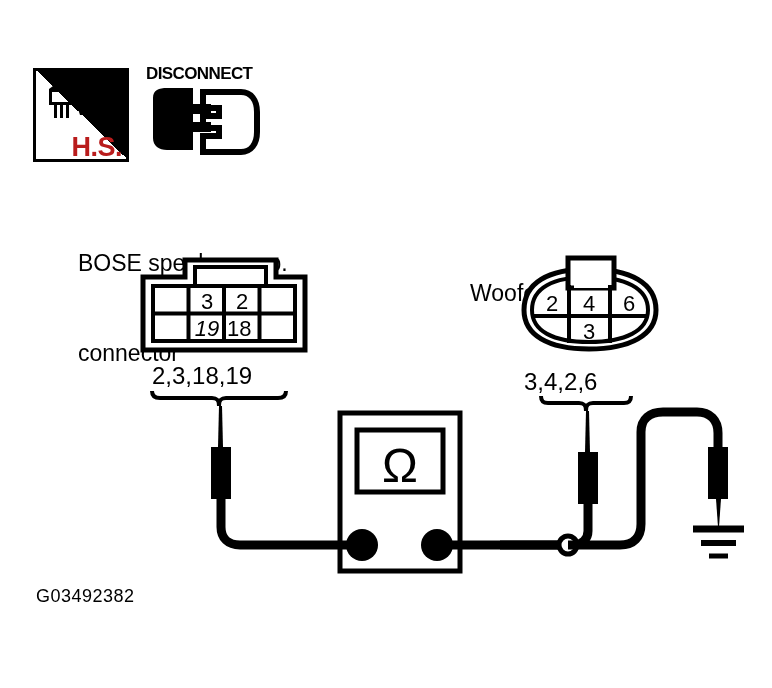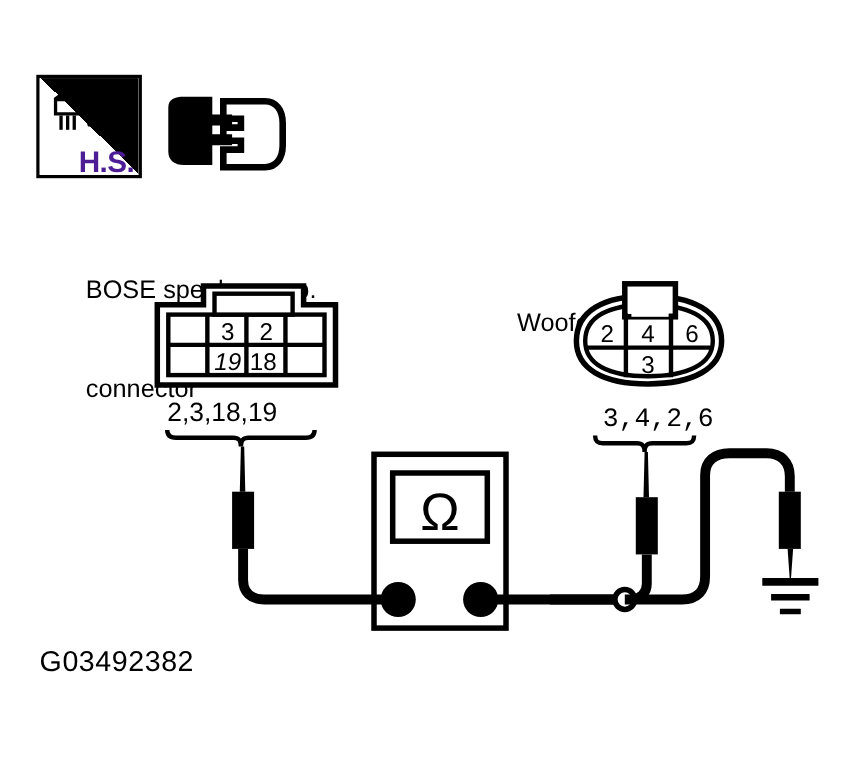--- a/index.html
+++ b/index.html
@@ -43,21 +43,21 @@
   }
   .hs-diag {
     position: absolute;
     left: 0; top: 0; right: 0; bottom: 0;
     background: linear-gradient(to bottom left, #000 0%, #000 49.4%, #fff 49.4%, #fff 100%);
   }
   .hs-label {
     position: absolute;
     right: 4px;
     bottom: -4px;
-    color: #4c1d95;
+    color: #b91c1c;
     font-size: 27px;
     font-weight: bold;
     letter-spacing: -0.5px;
     font-family: "Liberation Sans", sans-serif;
   }
   .hs-conn { position: absolute; left: 9px; top: 8px; }
 
   .disc-icon {
     position: absolute;
     left: 112px;
@@ -106,30 +106,30 @@
   }
 
   
   .pin-list {
     position: absolute;
     font-size: 24px;
     font-family: "Liberation Sans", sans-serif;
     white-space: pre;
   }
   #bose-pin-list { left: 152px; top: 362px; }
-  #woofer-pin-list { left: 548px; top: 368px; font-family: Liberation Mono, monospace; }
+  #woofer-pin-list { left: 524px; top: 368px; }
 
   
   #circuit { left: 0; top: 0; width: 772px; height: 688px; }
 
   
   #figure-id {
     left: 36px;
     top: 586px;
-    font-size: 26px;
+    font-size: 18px;
     font-family: "Liberation Sans", sans-serif;
     letter-spacing: 0.5px;
   }
 </style>
 </head>
 <body>
 
 <div id="page">
 
   <div class="abs" id="icon-row">
@@ -149,20 +149,21 @@
           <path d="M33,8 L38,4 L50,4 L45,8 Z"></path>
           <path d="M45,8 L50,4 L50,16 L45,20 Z"></path>
           <rect x="36" y="20" width="3" height="12"></rect>
           <rect x="41" y="20" width="3" height="12"></rect>
         </g>
       </svg>
       <div class="hs-label">H.S.</div>
     </div>
 
     <div class="disc-icon">
+      <div class="disc-text">DISCONNECT</div>
       <svg width="122" height="78" viewBox="0 0 122 78" style="position:absolute;left:0;top:20px;">
 
         <path d="M8,12 C8,4 14,2 22,2 L48,2 L48,18 L66,18 L66,28 L48,28 L48,36 L66,36 L66,46 L48,46 L48,64 L22,64 C14,64 8,60 8,52 Z" fill="#000"></path>
 
         <path d="M58,6 L96,6 C106,6 112,14 112,26 L112,46 C112,58 106,66 96,66 L58,66 L58,50 L74,50 L74,42 L58,42 L58,30 L74,30 L74,22 L58,22 Z" fill="none" stroke="#000" stroke-width="6"></path>
       </svg>
     </div>
 
   </div>
 

